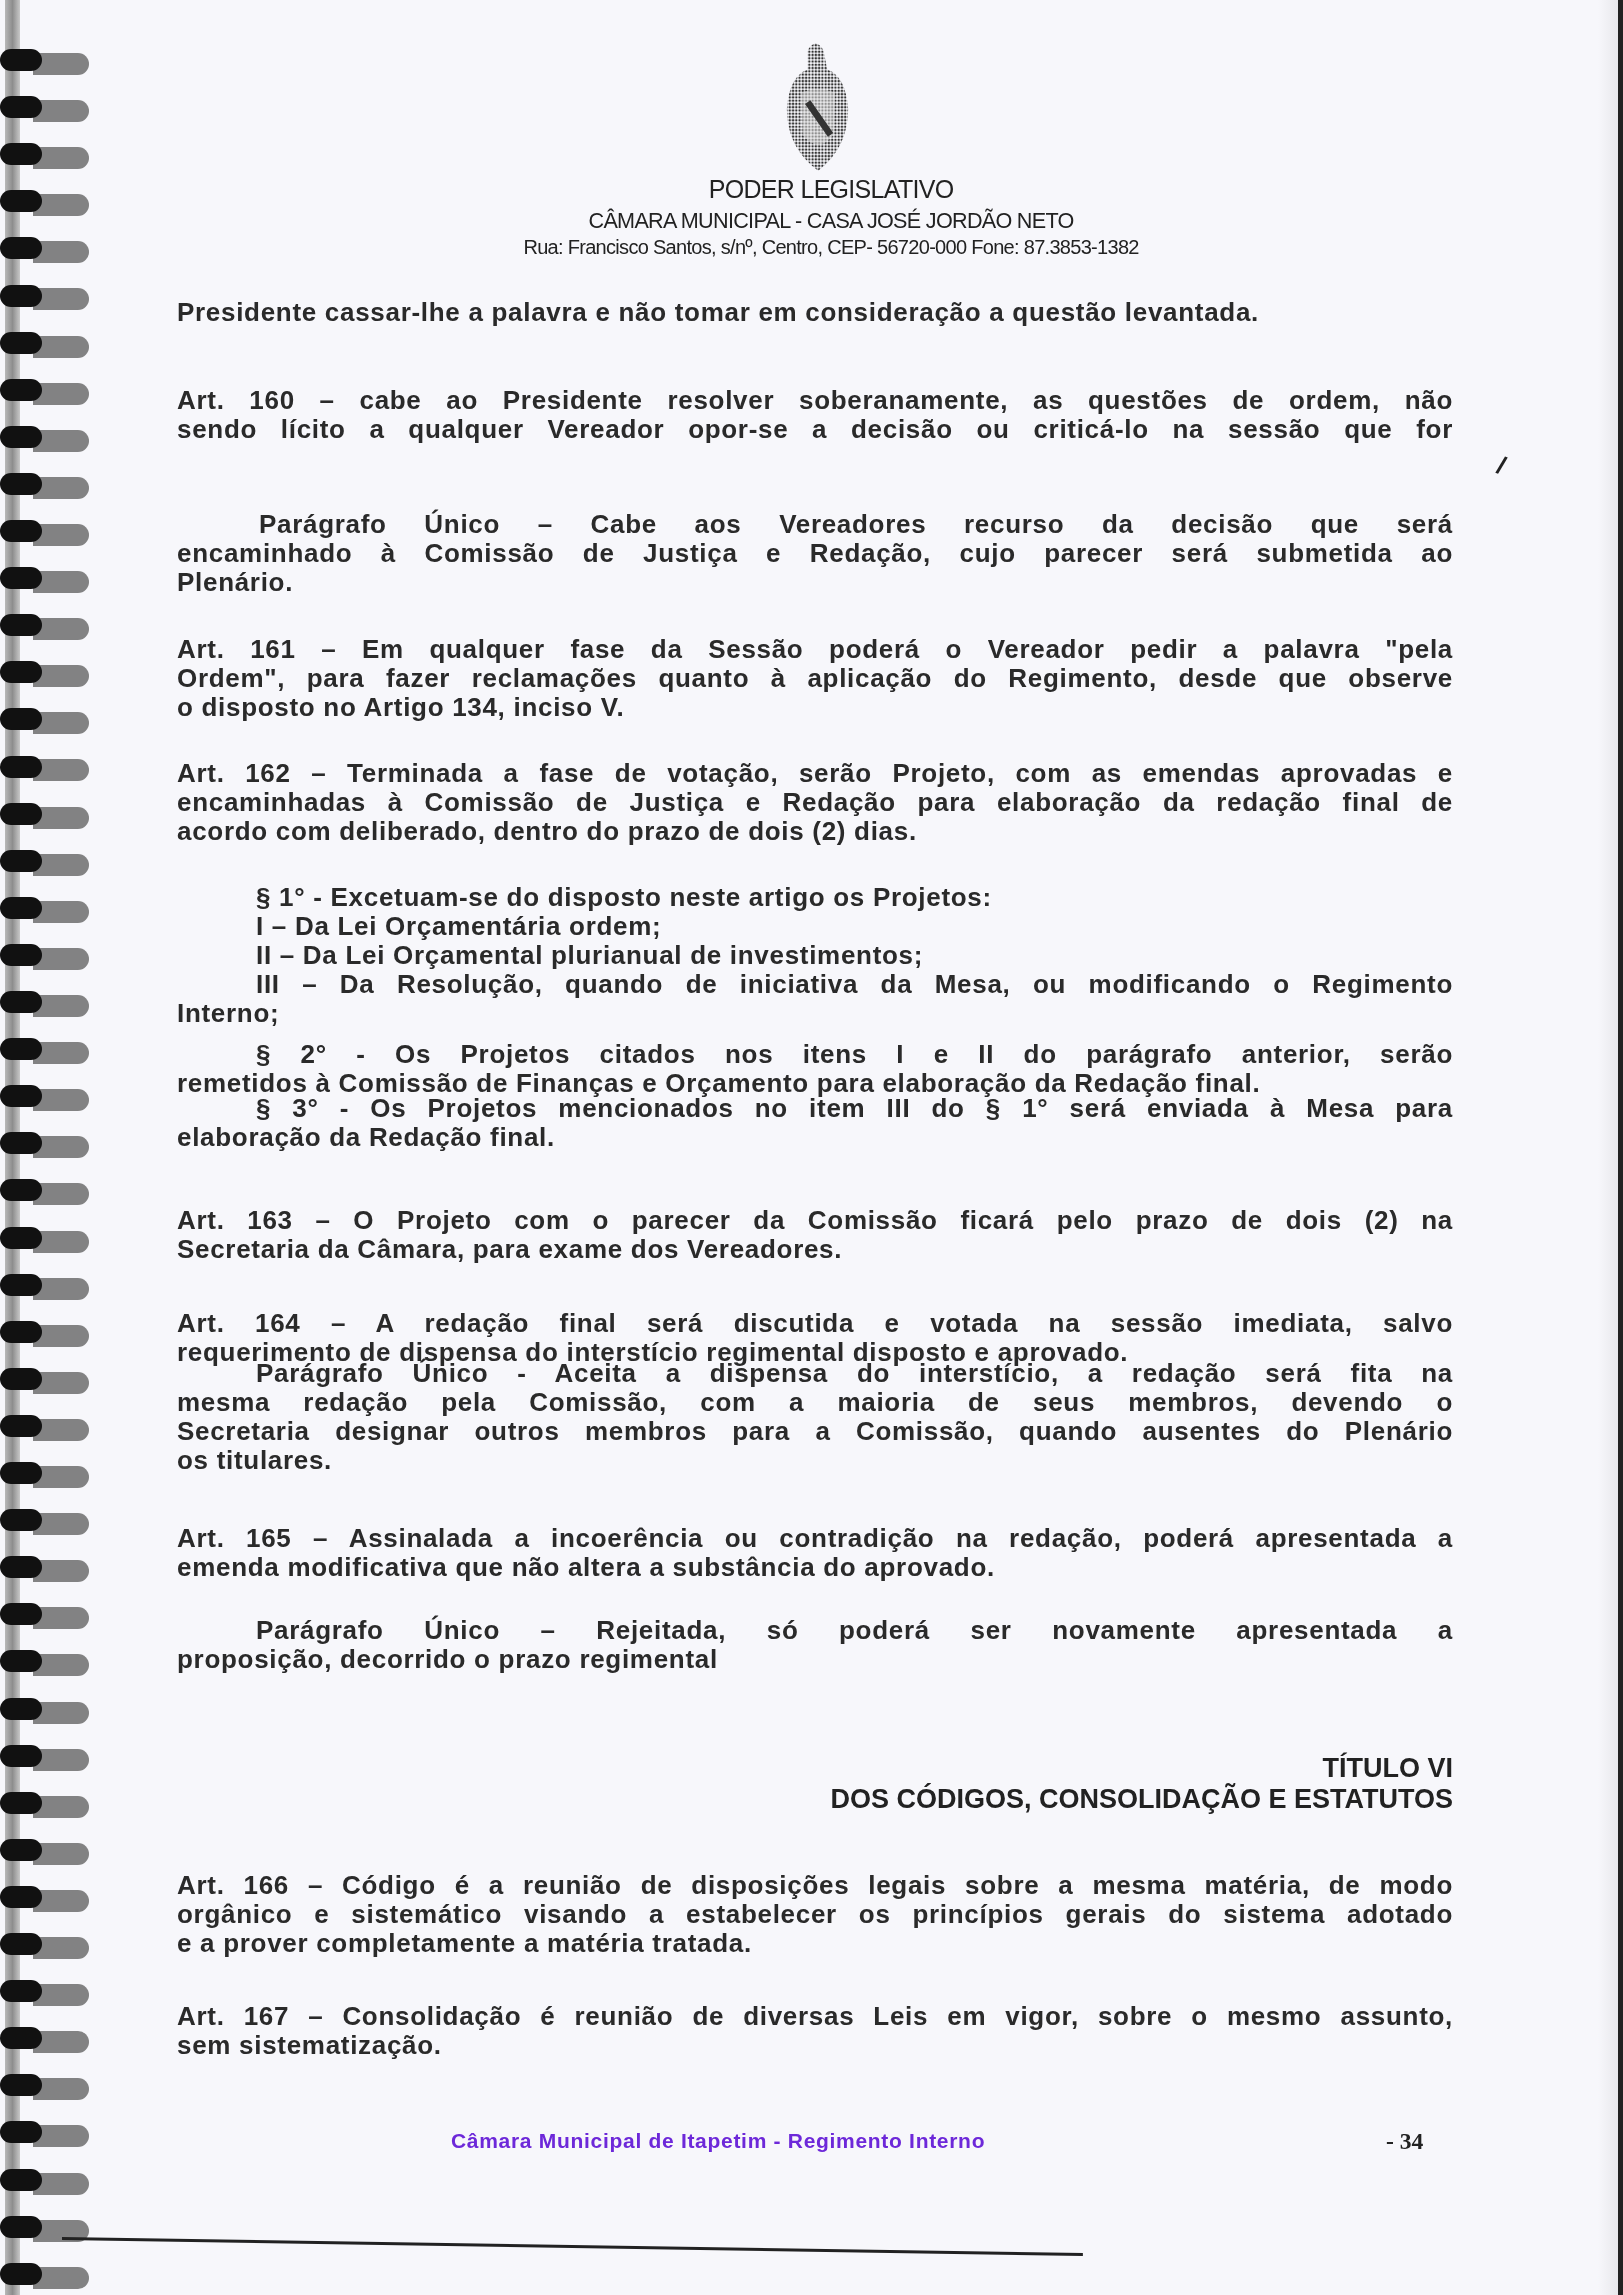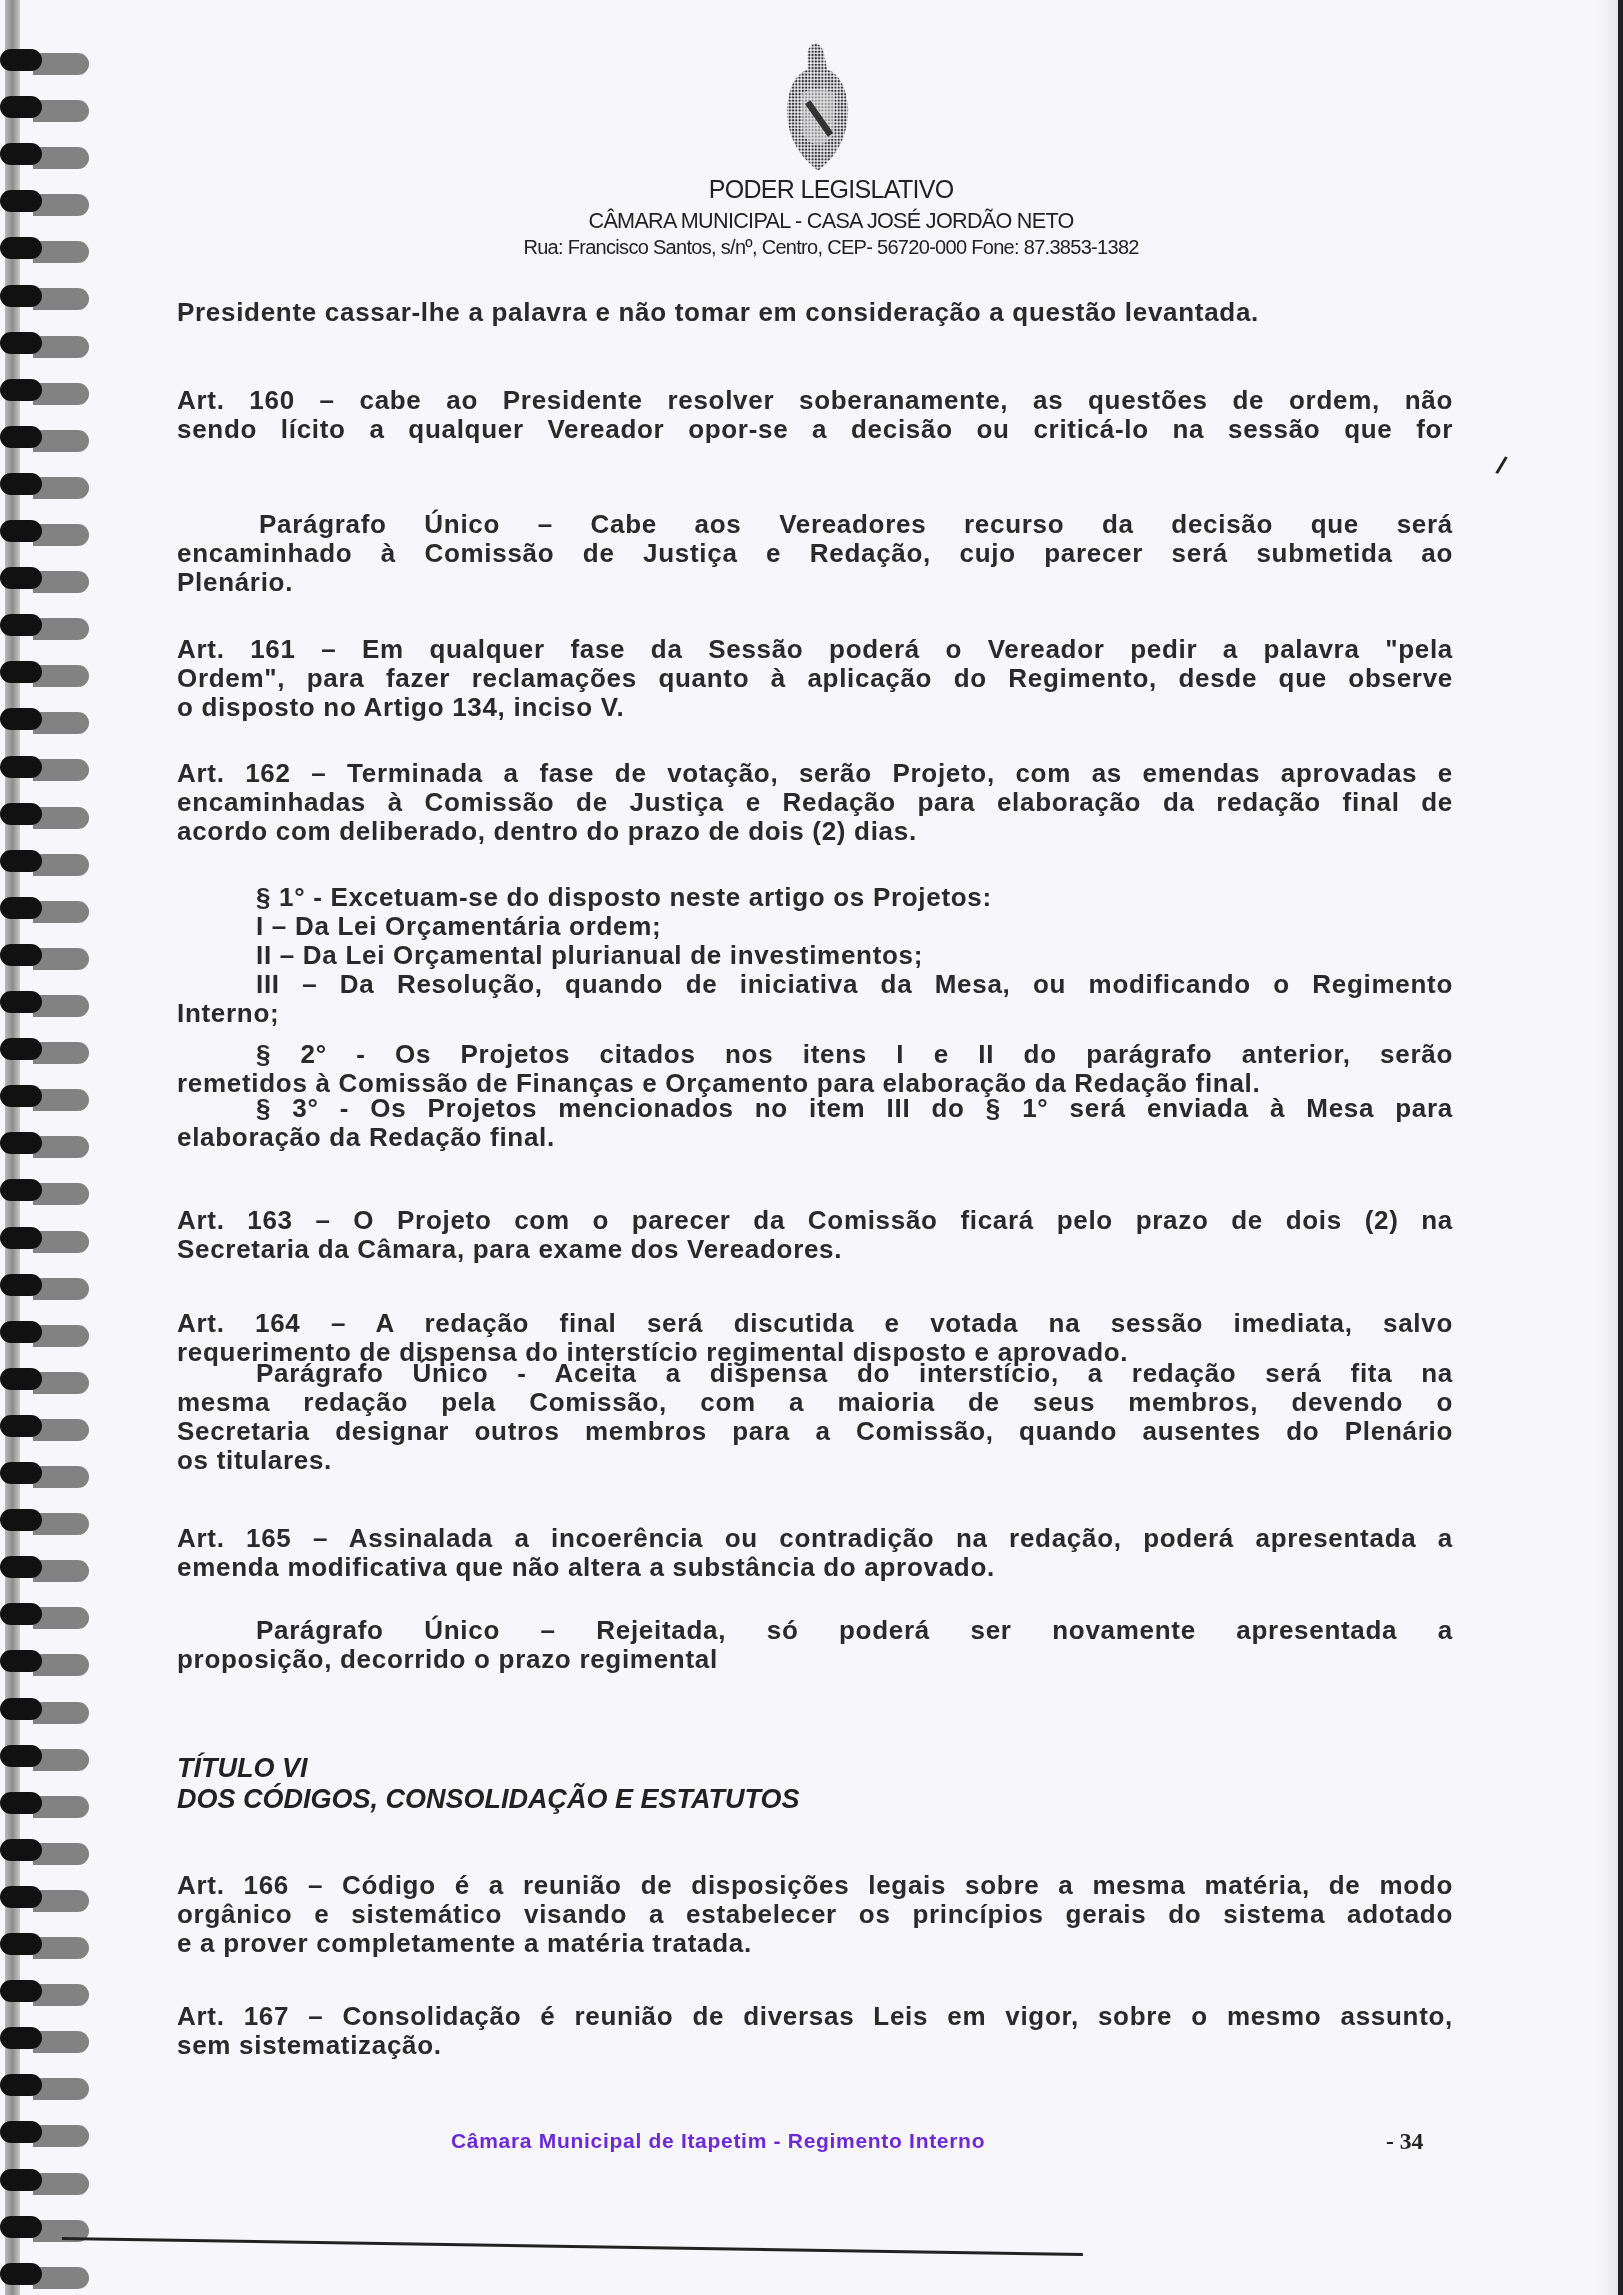--- a/index.html
+++ b/index.html
@@ -20,21 +20,21 @@
   .h1 { position:absolute; top:175px; left:0; width:1623px; text-align:center; font-size:25px; letter-spacing:-0.7px; color:#222; transform:translateX(19.6px); }
   .h2 { position:absolute; top:208px; left:0; width:1623px; text-align:center; font-size:21.6px; letter-spacing:-0.7px; color:#222; transform:translateX(19.6px); }
   .h3 { position:absolute; top:236px; left:0; width:1623px; text-align:center; font-size:20px; letter-spacing:-0.7px; color:#222; transform:translateX(19.6px); }
 
   .body-text { position:absolute; left:177px; width:1276px; font-size:26px; line-height:29px; font-weight:bold; color:#2a2a2a; letter-spacing:0.7px; }
   .block { position:absolute; left:0; width:1276px; }
   .ln { display:block; white-space:nowrap; text-align:justify; text-align-last:justify; }
   .ln.last { text-align-last:left; }
   .ind { padding-left:82px; }
   .ind2 { padding-left:79px; }
-  .title { position:absolute; left:177px; width:1276px; text-align:left; font-size:27px; font-weight:bold; line-height:31px; color:#222;font-style:italic; }
+  .title { position:absolute; left:177px; width:1276px; text-align:right; font-size:27px; font-weight:bold; line-height:31px; color:#222; }
 
   .footer { position:absolute; top:2129px; left:451px; font-size:21px; font-weight:bold; color:#6d28d9; letter-spacing:0.7px; }
   .pagenum { position:absolute; top:2128px; left:1386px; font-size:23.6px; font-weight:bold; color:#222; font-family:"Liberation Serif", serif; }
   .rule { position:absolute; left:62px; top:2237px; width:1021px; height:3.3px; background:#222; transform:rotate(0.9deg); transform-origin:left; }
   .mark { position:absolute; left:1498px; top:451px; font-size:25px; font-weight:bold; transform:rotate(20deg); color:#222; }
   .bleed { position:absolute; color:#d8d8de; font-weight:bold; font-size:25px; white-space:nowrap; }
 </style>
 </head>
 <body>
 

